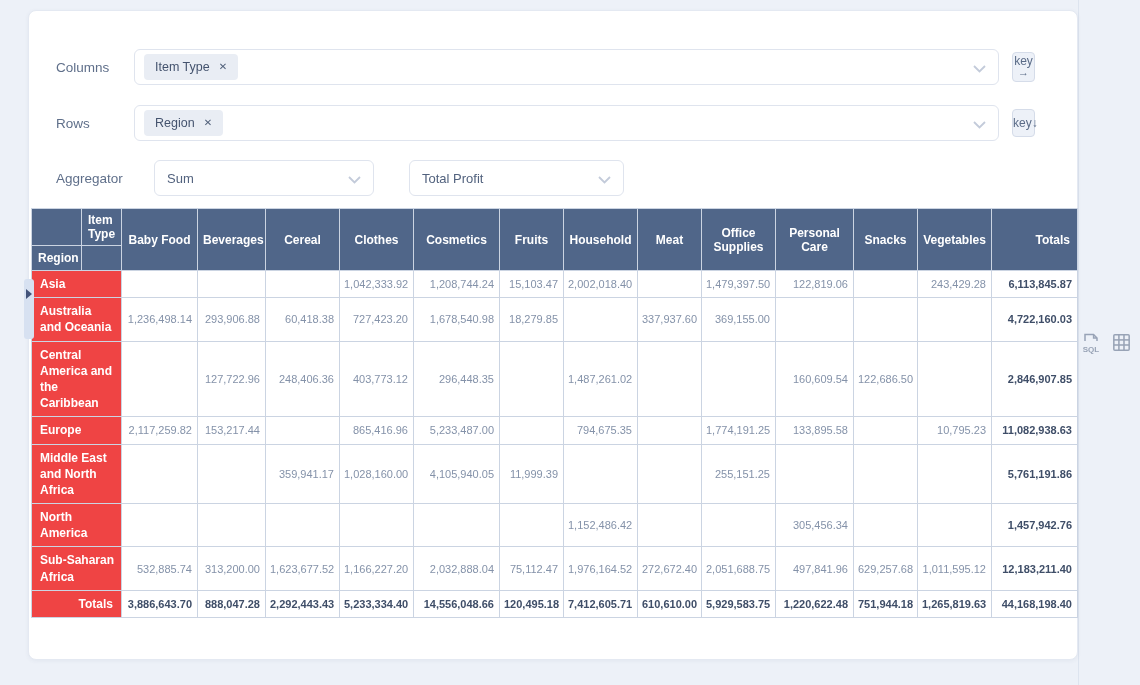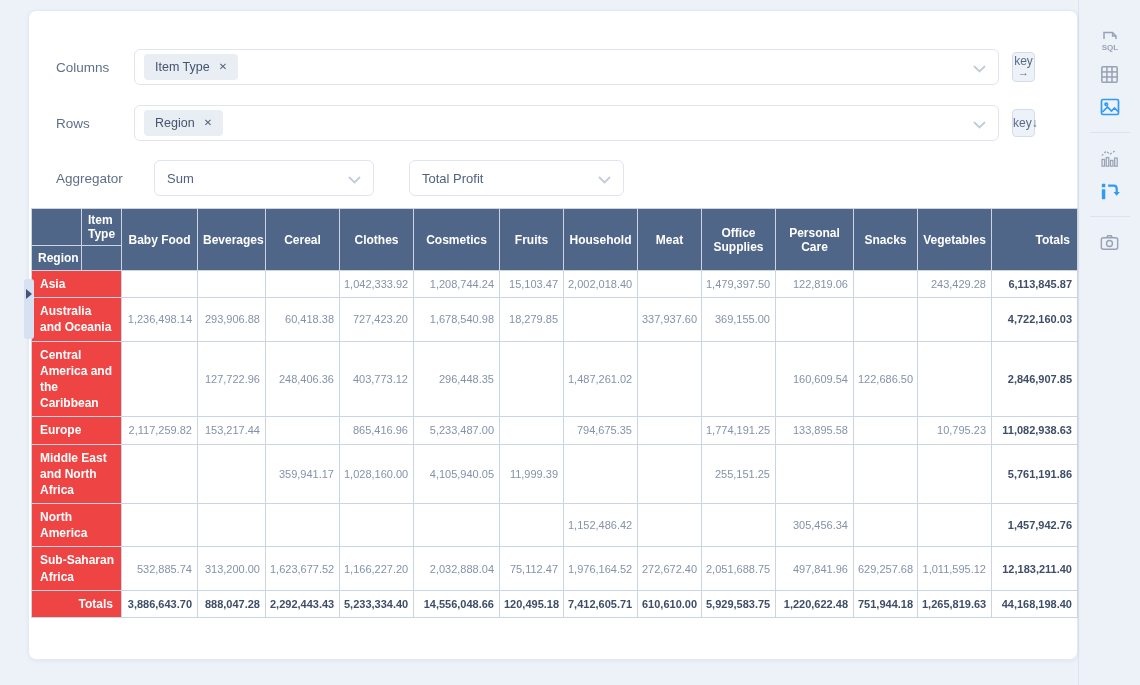--- a/index.html
+++ b/index.html
@@ -8,22 +8,22 @@
     background:#edf1f8;
     font-family:"Liberation Sans","DejaVu Sans",sans-serif;
     position:relative;
     overflow:hidden;
   }
 
   
   .toolbar {
     position:absolute; right:0; top:0; width:62px; height:685px;
     border-left:1px solid #dde4ef;
-    display:flex; flex-direction:column; align-items:center;
-    padding-top:28px; gap:7px;
+    display:flex; align-items:center;
+    gap:7px;
   }
   .icon-btn { width:26px; height:26px; display:flex; align-items:center; justify-content:center; cursor:pointer; }
   .toolbar .divider { width:40px; height:1px; background:#dde3ee; margin:5px 0; }
 
   
   .card {
     position:absolute; left:28px; top:10px; width:1050px; height:650px;
     background:#ffffff; border:1px solid #e4e9f2; border-radius:8px;
     box-shadow:0 1px 4px rgba(50,70,110,.06);
   }

